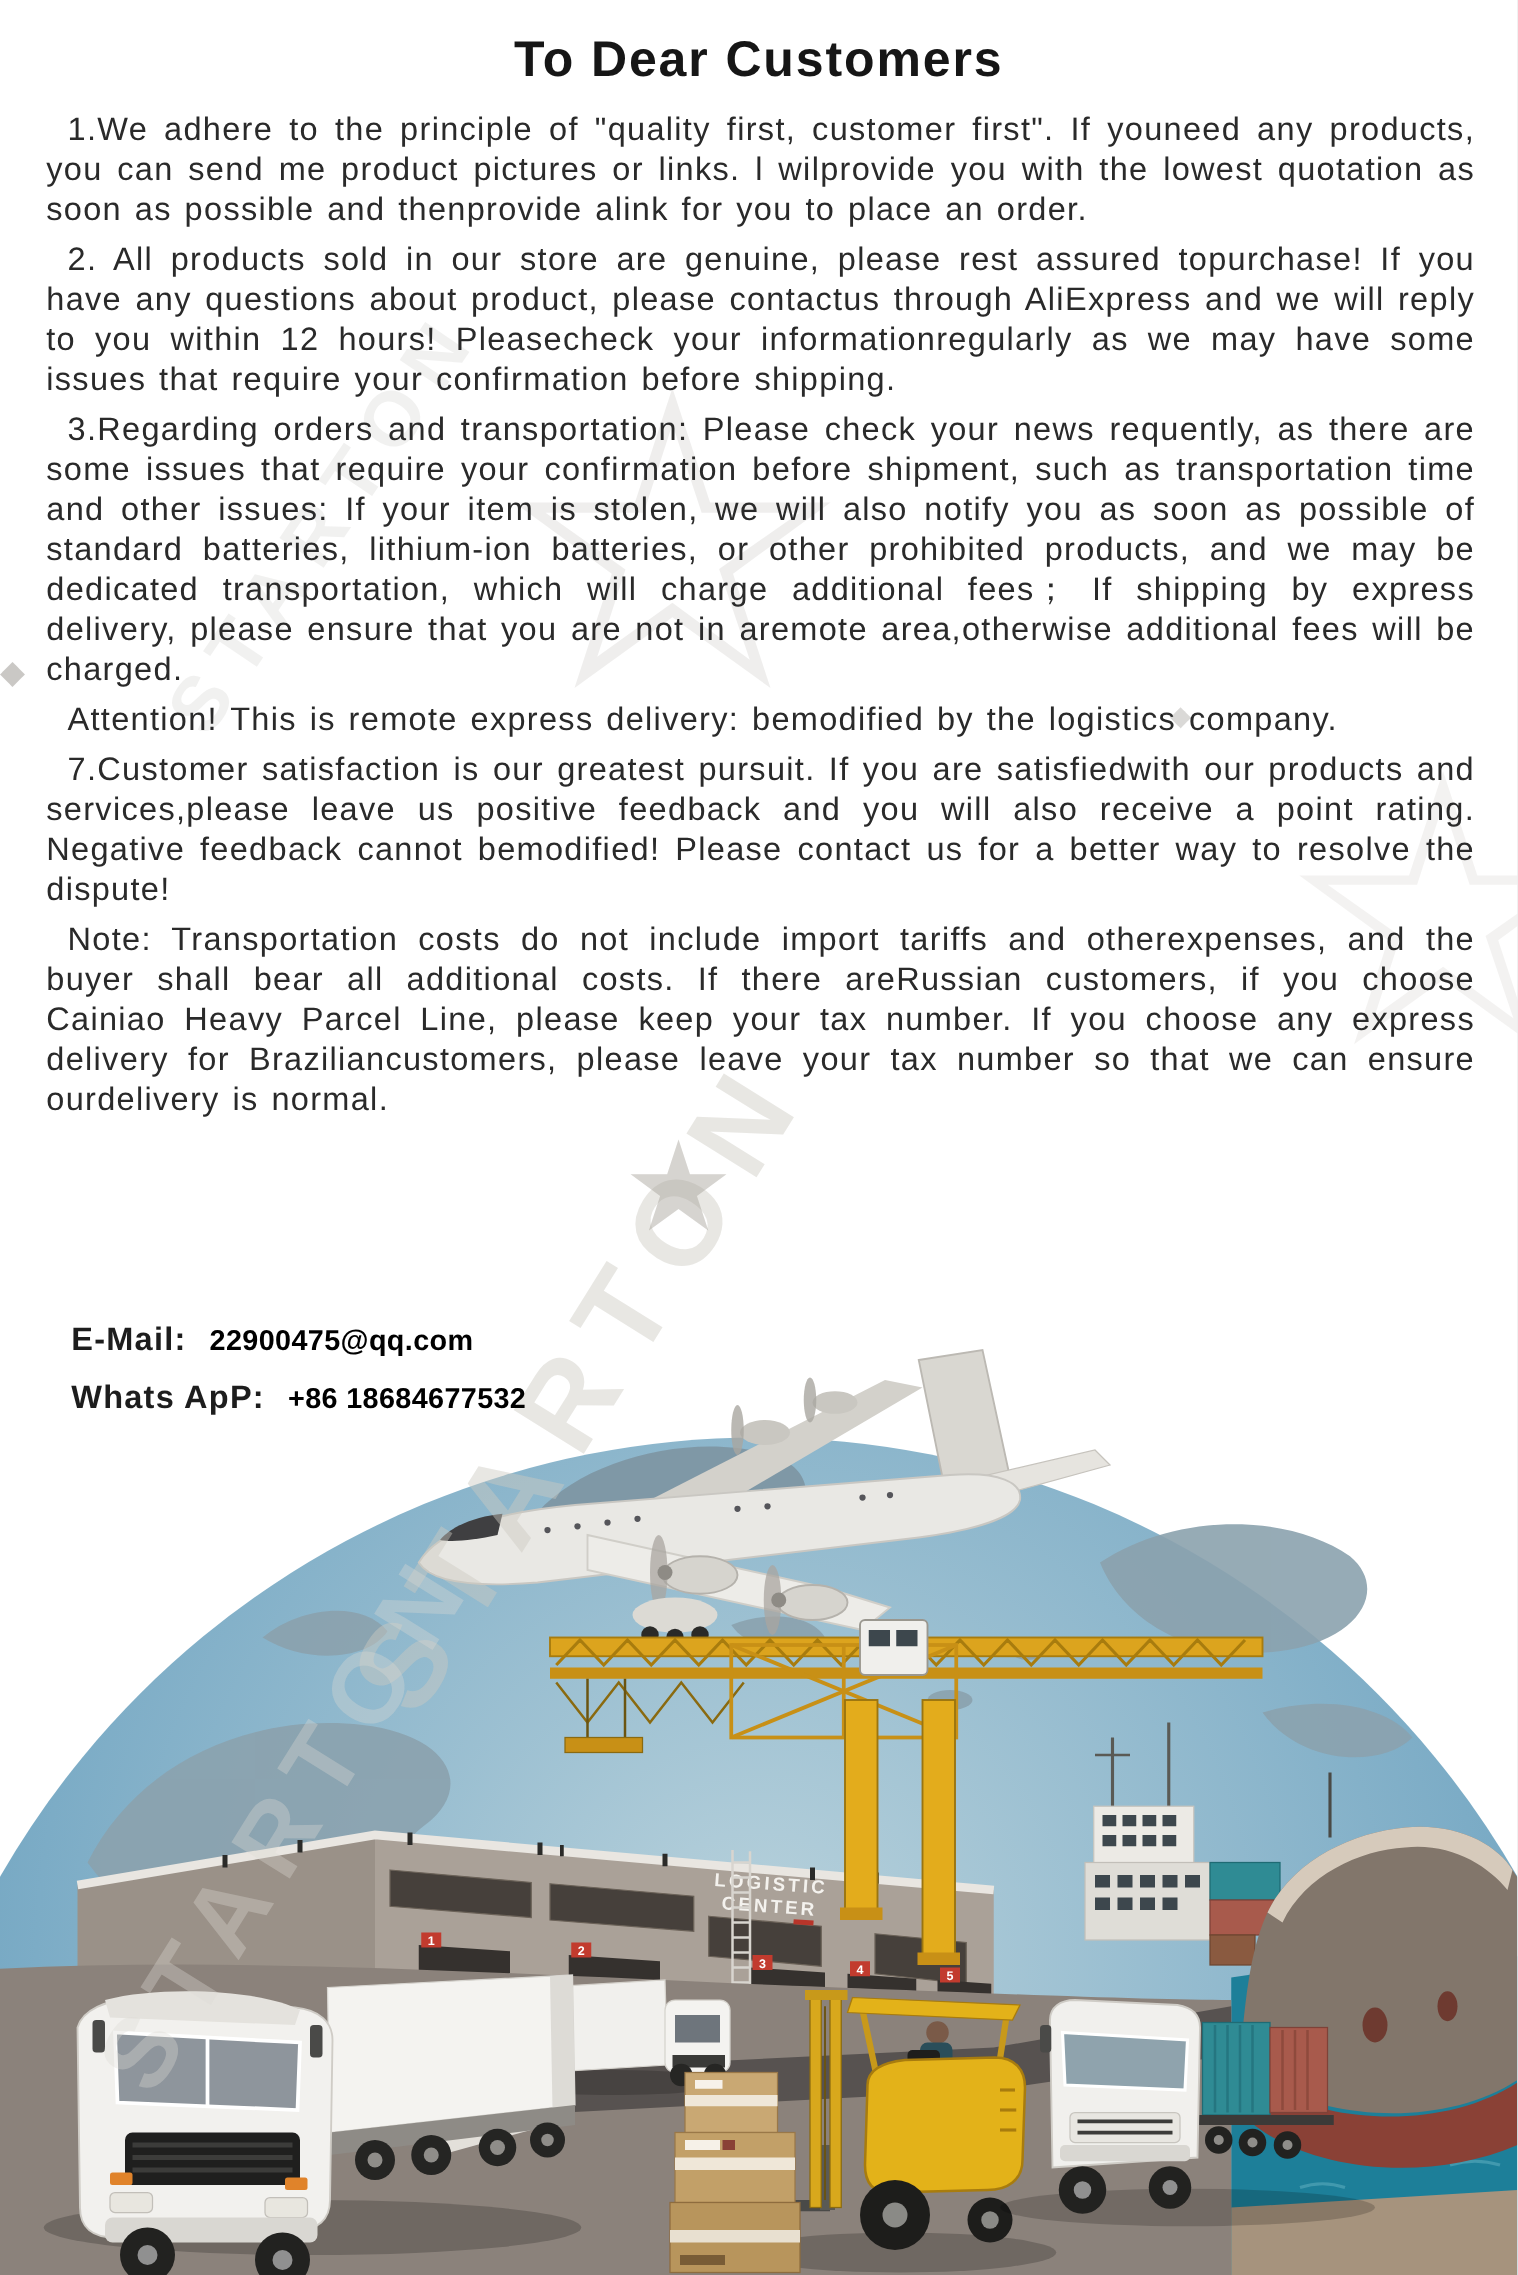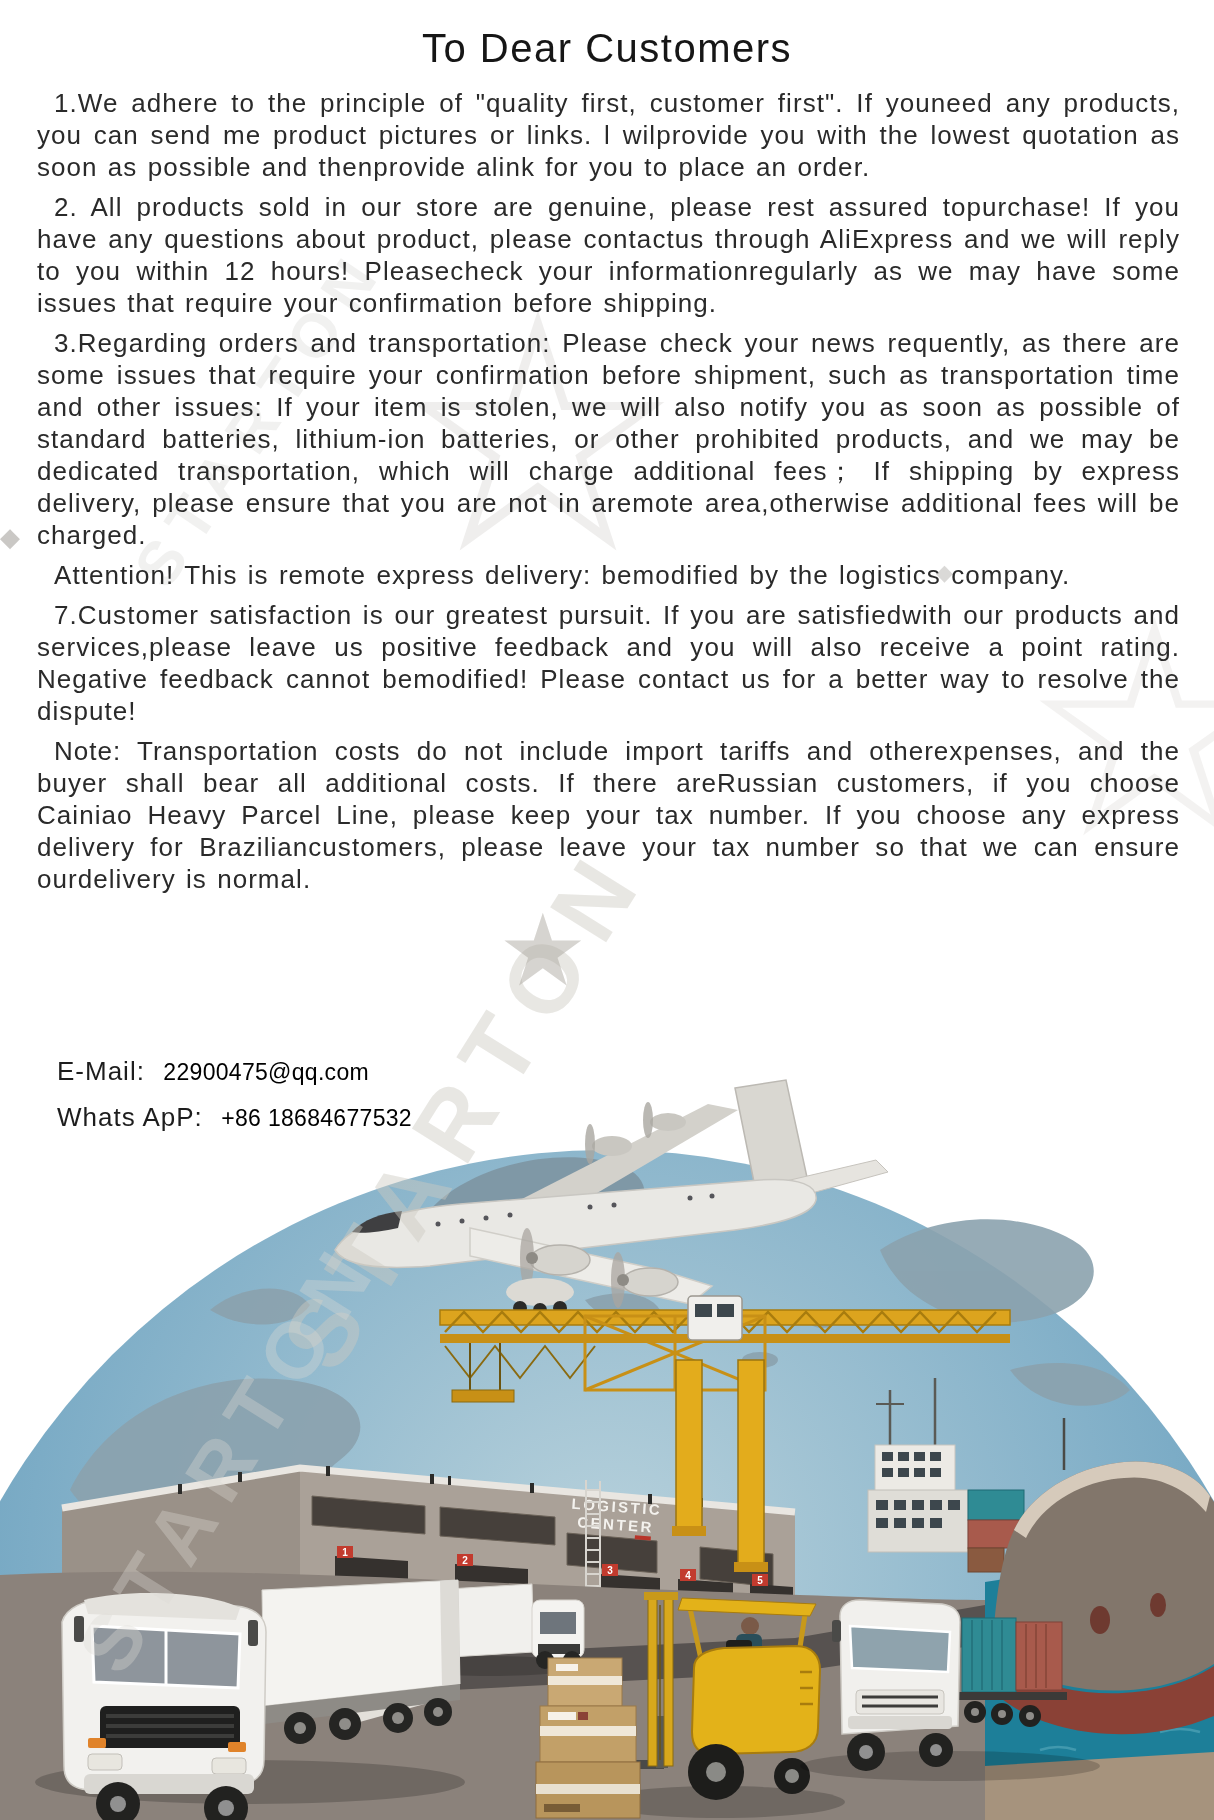--- a/index.html
+++ b/index.html
@@ -1,27 +1,27 @@
 <!DOCTYPE html>
 <html><head>
 <meta charset="utf-8">
 <style>
   html,body{margin:0;padding:0;background:#e8e8e8;}
   .page{position:relative;width:1214px;height:1820px;margin:0 auto;background:#ffffff;overflow:hidden;
         font-family:"Liberation Sans","DejaVu Sans",sans-serif;color:#262626;}
   .title{position:relative;z-index:2;margin:0;padding-top:26px;text-align:center;
-         font-size:40px;font-weight:400;letter-spacing:1.5px;color:#161616;}
+         font-size:40px;font-weight:700;letter-spacing:1.5px;color:#161616;}
   .body-text{position:relative;z-index:2;margin:16px 34px 0 37px;
              font-size:26px;line-height:32px;letter-spacing:1.05px;word-spacing:2px;
              text-align:justify;color:#2a2a2a;}
   .body-text p{margin:0 0 8px 0;text-indent:17px;}
   .contact{position:absolute;z-index:2;top:1056px;left:57px;}
   .contact .row{margin-bottom:15px;white-space:nowrap;}
-  .contact .label{font-size:26px;font-weight:400;color:#1d1d1d;letter-spacing:1px;}
-  .contact .value{font-size:23px;font-weight:400;color:#000;margin-left:14px;letter-spacing:0.3px;}
+  .contact .label{font-size:26px;font-weight:700;color:#1d1d1d;letter-spacing:1px;}
+  .contact .value{font-size:23px;font-weight:700;color:#000;margin-left:14px;letter-spacing:0.3px;}
   .illustration{position:absolute;z-index:0;left:0;top:1060px;width:1214px;height:760px;}
   .wm{position:absolute;z-index:1;font-weight:700;pointer-events:none;white-space:nowrap;
       font-family:"Liberation Sans",sans-serif;}
   .wm1{left:120px;top:560px;font-size:62px;letter-spacing:14px;color:rgba(120,118,110,0.10);
        transform:rotate(-56deg);transform-origin:left top;}
   .wm2{left:260px;top:1330px;font-size:96px;letter-spacing:20px;color:rgba(205,202,194,0.45);
        transform:rotate(-58deg);transform-origin:left top;}
   .wm3{left:60px;top:1640px;font-size:80px;letter-spacing:16px;color:rgba(222,219,212,0.35);
        transform:rotate(-58deg);transform-origin:left top;}
   .star-outline{position:absolute;z-index:1;left:390px;top:270px;font-size:330px;line-height:330px;

